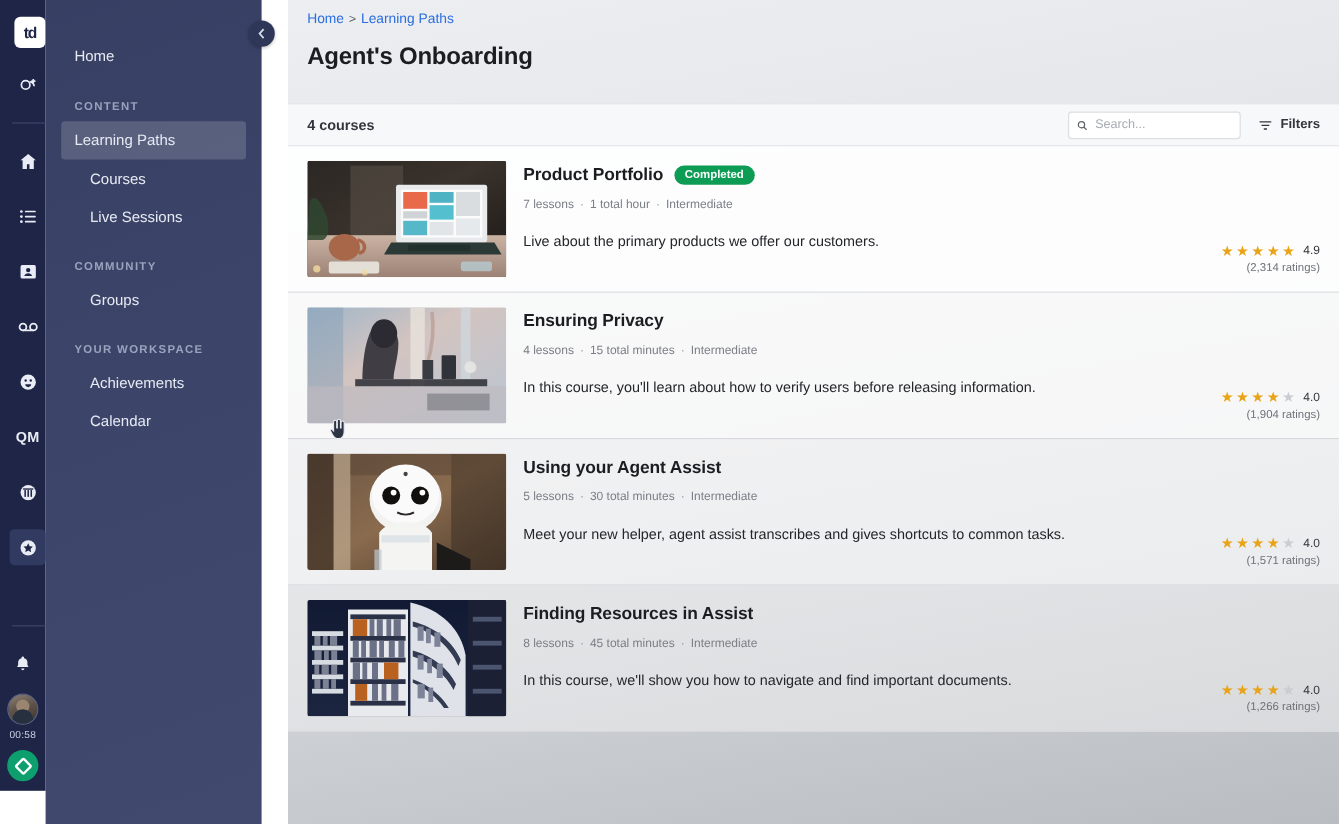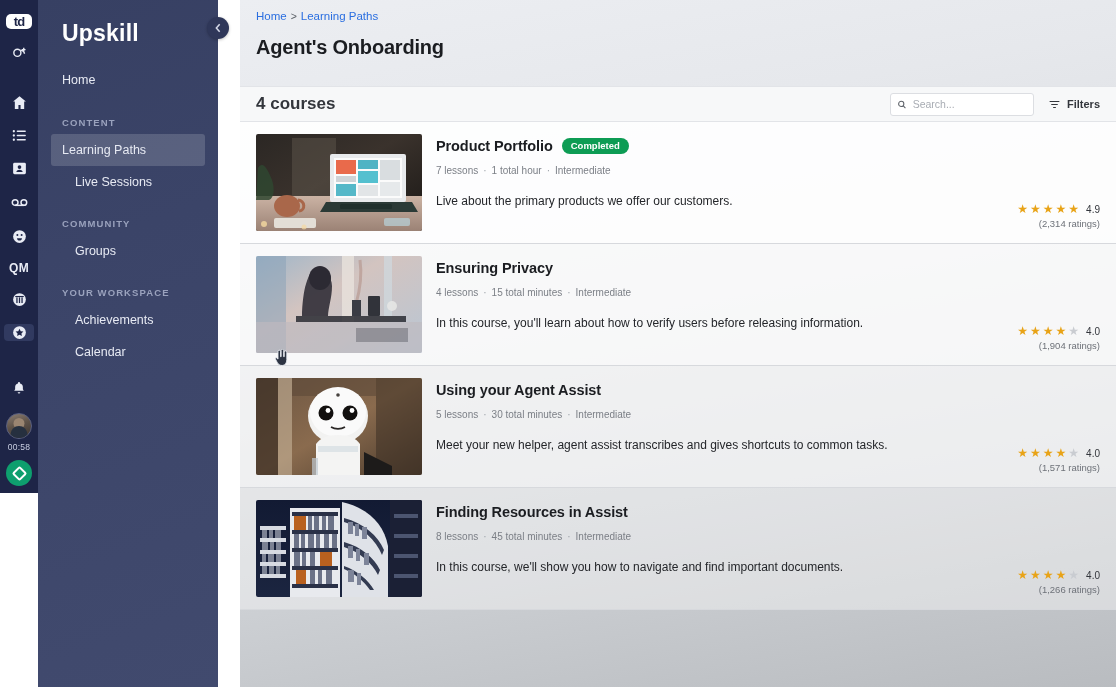--- a/index.html
+++ b/index.html
@@ -6,23 +6,23 @@
   html, body {
     width: 1116px; height: 687px;
     font-family: "Liberation Sans", sans-serif;
     overflow: hidden;
     background: #ffffff;
   }
   .app { position: relative; width: 1116px; height: 687px; display: flex; }
 
   
   .rail {
-    width: 38px; height: 493px;
+    width: 38px; height: 659px;
     background: #1e2547;
-    display: flex; flex-direction: column; align-items: center;
+    display: flex; flex-direction: column; align-items: flex-end;
     flex: 0 0 38px;
     position: relative;
   }
   .rail-logo {
     width: 26px; height: 26px; margin-top: 14px;
     background: #ffffff; border-radius: 5px;
     display: flex; align-items: center; justify-content: center;
     color: #1e2547; font-weight: 700; font-size: 13px; letter-spacing: -1px;
   }
   .rail-icon {
@@ -97,21 +97,21 @@
   .topbar { padding: 10px 0 0 16px; height: 86px; }
   .crumbs { font-size: 11.5px; color: #1a73e8; padding-left: 0; }
   .crumbs .sep { color: #5a5f66; margin: 0 4px; font-size: 10.5px; }
   .crumbs a { color: #2a6ee0; text-decoration: none; }
   .page-title { font-size: 20px; font-weight: 700; color: #1b1d21; margin-top: 14px; letter-spacing: -.2px; }
 
   .listbar {
     height: 36px; background: #f7f8f9; border-top: 1px solid #e2e4e8; border-bottom: 1px solid #e2e4e8;
     display: flex; align-items: center; padding: 0 16px 0 16px;
   }
-  .count { font-size: 17px; font-weight: 700; color: #33363c; }
+  .count { font-size: 12px; font-weight: 700; color: #33363c; }
   .listbar-right { margin-left: auto; display: flex; align-items: center; gap: 14px; }
   .search-box {
     width: 144px; height: 23px; background: #fff; border: 1px solid #dcdee2; border-radius: 3px;
     display: flex; align-items: center; padding: 0 6px; gap: 6px;
   }
   .search-box input {
     border: 0; outline: 0; font-size: 10.5px; color: #3a3d42; width: 100%;
     font-family: "Liberation Sans", sans-serif; background: transparent;
   }
   .search-box input::placeholder { color: #a8acb3; }
@@ -233,25 +233,25 @@
       </div>
       <div class="rail-avatar"></div>
       <div class="rail-timer">00:58</div>
       <div class="rail-green">
         <span class="diamond"></span>
       </div>
     </div>
   </div>
 
   <div class="nav">
-    <div class="brand">Upskill</div>
     <div class="nav-home">Home</div>
 
     <div class="nav-group-title">CONTENT</div>
     <div class="nav-item active">Learning Paths</div>
+    <div class="nav-item">Courses</div>
     <div class="nav-item">Live Sessions</div>
 
     <div class="nav-group-title">COMMUNITY</div>
     <div class="nav-item">Groups</div>
 
     <div class="nav-group-title">YOUR WORKSPACE</div>
     <div class="nav-item">Achievements</div>
     <div class="nav-item">Calendar</div>
 
     <div class="collapse-btn">

